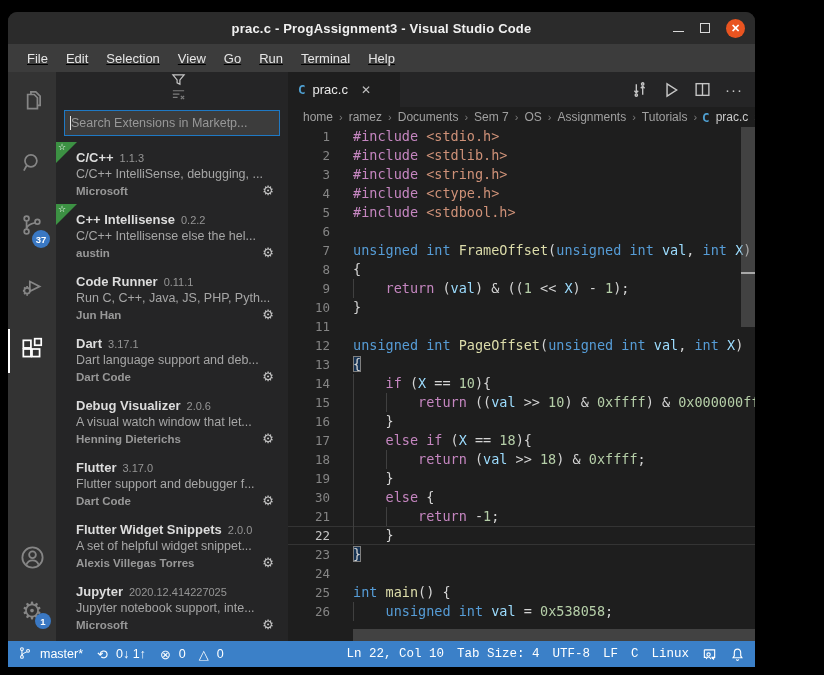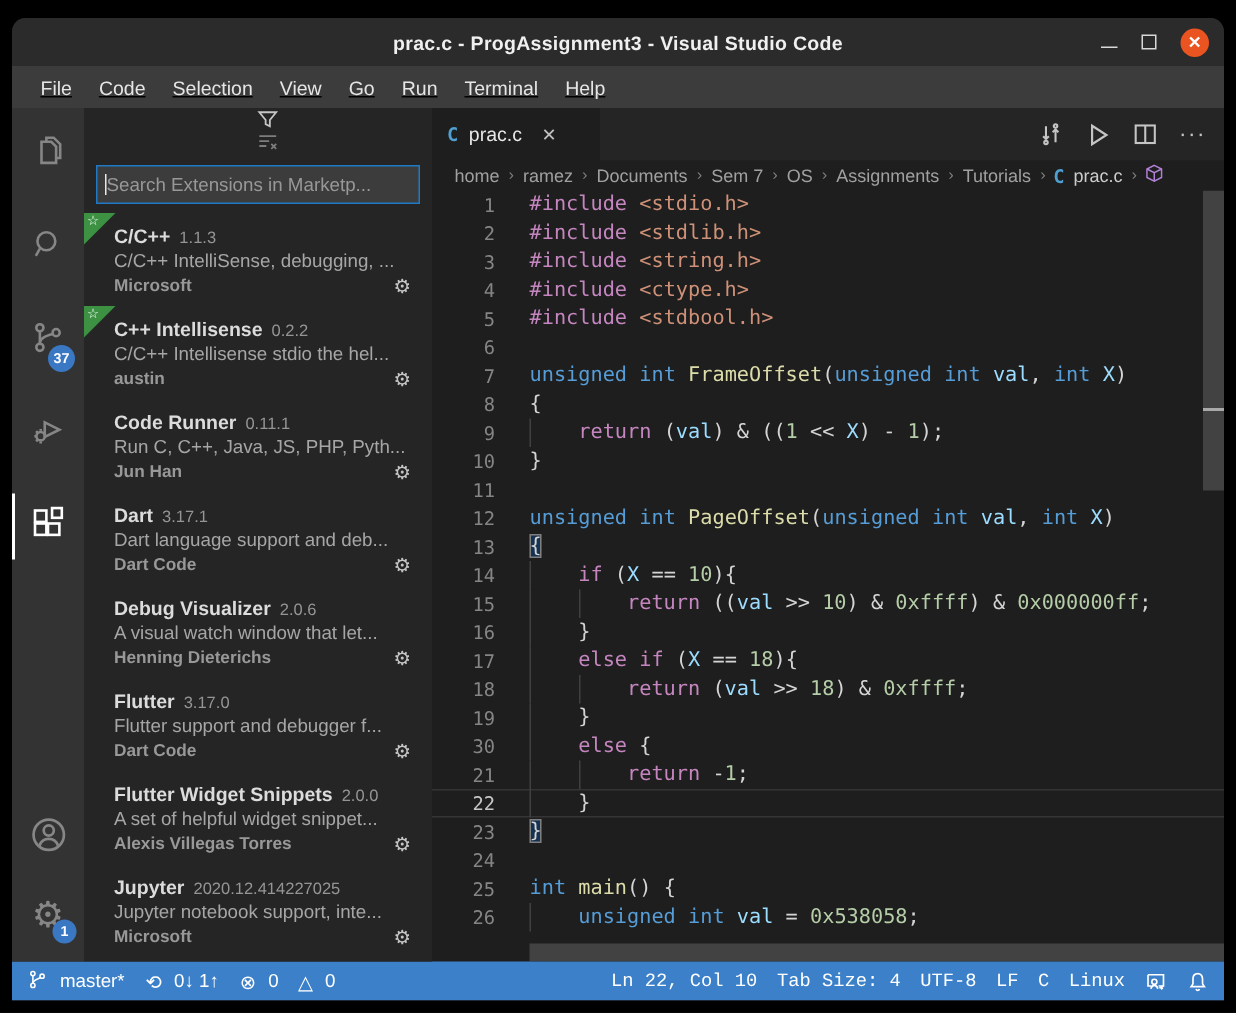--- a/index.html
+++ b/index.html
@@ -1,19 +1,19 @@
 <!DOCTYPE html>
 <html><head>
 <meta charset="utf-8">
 <style>
   * { margin:0; padding:0; box-sizing:border-box; }
   html,body { width:824px; height:675px; background:#000; overflow:hidden;
               font-family:"Liberation Sans", sans-serif; }
 
-  .window { position:absolute; left:8px; top:12px; width:808px; height:655px;
+  .window { position:absolute; left:8px; top:12px; width:747px; height:655px;
             border-radius:9px 9px 0 0; overflow:hidden; background:#1e1e1e;
             display:flex; flex-direction:column; }
 
   
   .titlebar { height:32px; background:#2b2b2b; flex:0 0 32px; position:relative;
               display:flex; align-items:center; justify-content:center; }
   .titlebar .title { color:#f0f0f0; font-size:13px; font-weight:bold; letter-spacing:.2px; }
   .win-controls { position:absolute; right:10px; top:0; height:32px; display:flex; align-items:center; gap:16px; }
   .wc-min { width:11px; height:1.5px; background:#d9d9d9; margin-top:7px; }
   .wc-max { width:10px; height:10px; border:1.5px solid #d9d9d9; }
@@ -122,21 +122,21 @@
     <div class="title">prac.c - ProgAssignment3 - Visual Studio Code</div>
     <div class="win-controls">
       <div class="wc-min"></div>
       <div class="wc-max"></div>
       <div class="wc-close"></div>
     </div>
   </div>
 
   <div class="menubar">
       <div class="menu-item">File</div>
-      <div class="menu-item">Code</div>
+      <div class="menu-item">Edit</div>
       <div class="menu-item">Selection</div>
       <div class="menu-item">View</div>
       <div class="menu-item">Go</div>
       <div class="menu-item">Run</div>
       <div class="menu-item">Terminal</div>
       <div class="menu-item">Help</div>
     </div>
 
   <div class="main">
 
@@ -239,21 +239,21 @@
               <span class="ext-gear">⚙</span>
             </div>
           </div>
           <div class="ext-item">
             <div class="ext-ribbon"></div>
             <div class="ext-star">☆</div>
             <div class="ext-line1">
               <span class="ext-name">C++ Intellisense</span>
               <span class="ext-ver">0.2.2</span>
             </div>
-            <div class="ext-desc">C/C++ Intellisense stdio the hel...</div>
+            <div class="ext-desc">C/C++ Intellisense else the hel...</div>
             <div class="ext-line3">
               <span class="ext-author">austin</span>
               <span class="ext-gear">⚙</span>
             </div>
           </div>
           <div class="ext-item">
             <div class="ext-line1">
               <span class="ext-name">Code Runner</span>
               <span class="ext-ver">0.11.1</span>
             </div>

